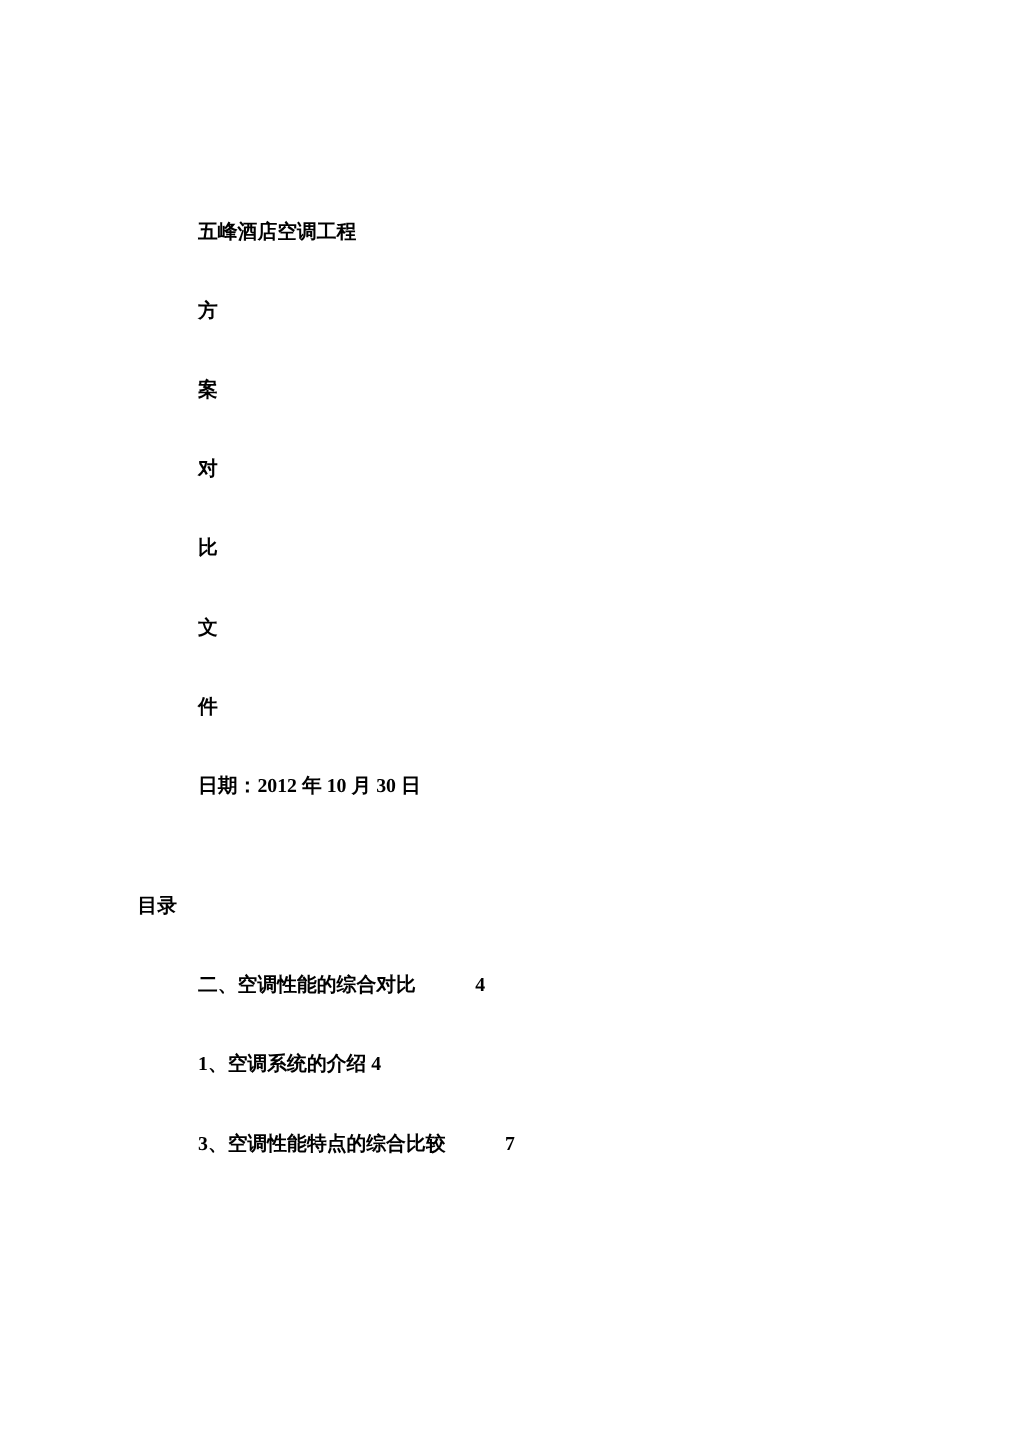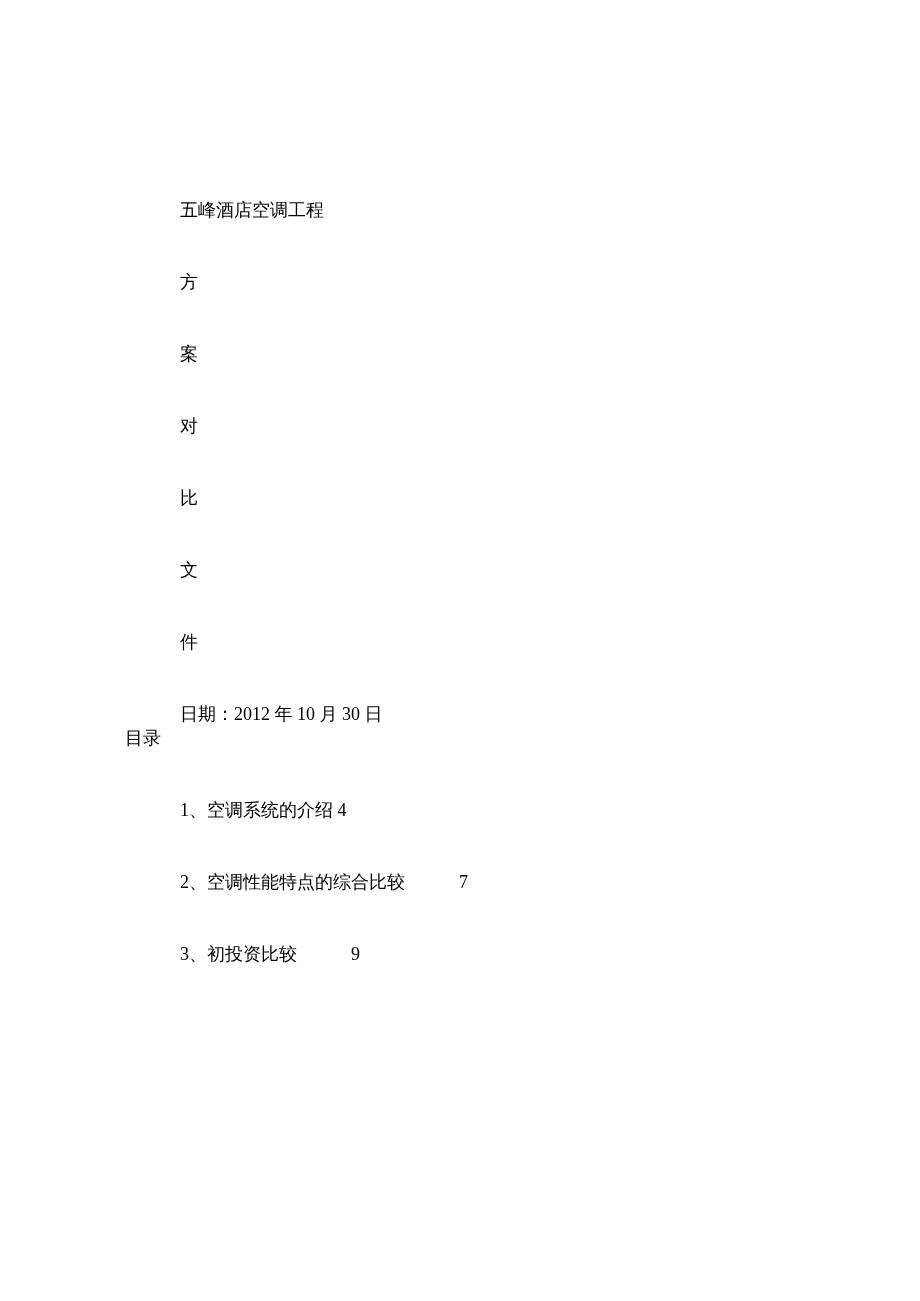--- a/index.html
+++ b/index.html
@@ -12,31 +12,33 @@
       height: 1301px;
       background: #ffffff;
       font-family: "SimSun", "宋体", serif;
       font-size: 18px;
       color: #000000;
       position: relative;
     }
     .content {
       padding-top: 198px;
       padding-left: 180px;
+      font-weight: bold;
     }
     .title {
       margin-bottom: 48px;
     }
     .vertical-char {
       margin-bottom: 48px;
     }
     .date-line {
     }
     .toc-header {
       margin-left: -55px;
+      margin-top: 85px;
       margin-bottom: 48px;
     }
     .toc-item {
       margin-bottom: 48px;
     }
     .page-num {
       display: inline-block;
     }
     .gap-medium {
       display: inline-block;
@@ -60,26 +62,26 @@
   <div class="vertical-char">文</div>
   <div class="vertical-char">件</div>
 
   <div class="date-line">
     <span>日期：</span><span>2012 年 10 月 30 日</span>
   </div>
 
   <div class="toc-header">目录</div>
 
 
+  <div class="toc-item">
+    <span>二、空调性能的综合对比</span><span class="gap-medium"></span><span class="page-num">4</span>
+  </div>
 
   <div class="toc-item">
     <span>1、空调系统的介绍</span><span> </span><span class="page-num">4</span>
   </div>
 
   <div class="toc-item">
-    <span>2、空调性能特点的综合比较</span><span class="gap-large"></span><span class="page-num">7</span>
+    <span>3、空调性能特点的综合比较</span><span class="gap-large"></span><span class="page-num">7</span>
   </div>
 
-  <div class="toc-item">
-    <span>3、初投资比较</span><span class="gap-medium"></span><span class="page-num">9</span>
-  </div>
 
 </div>
 
 </body></html>

